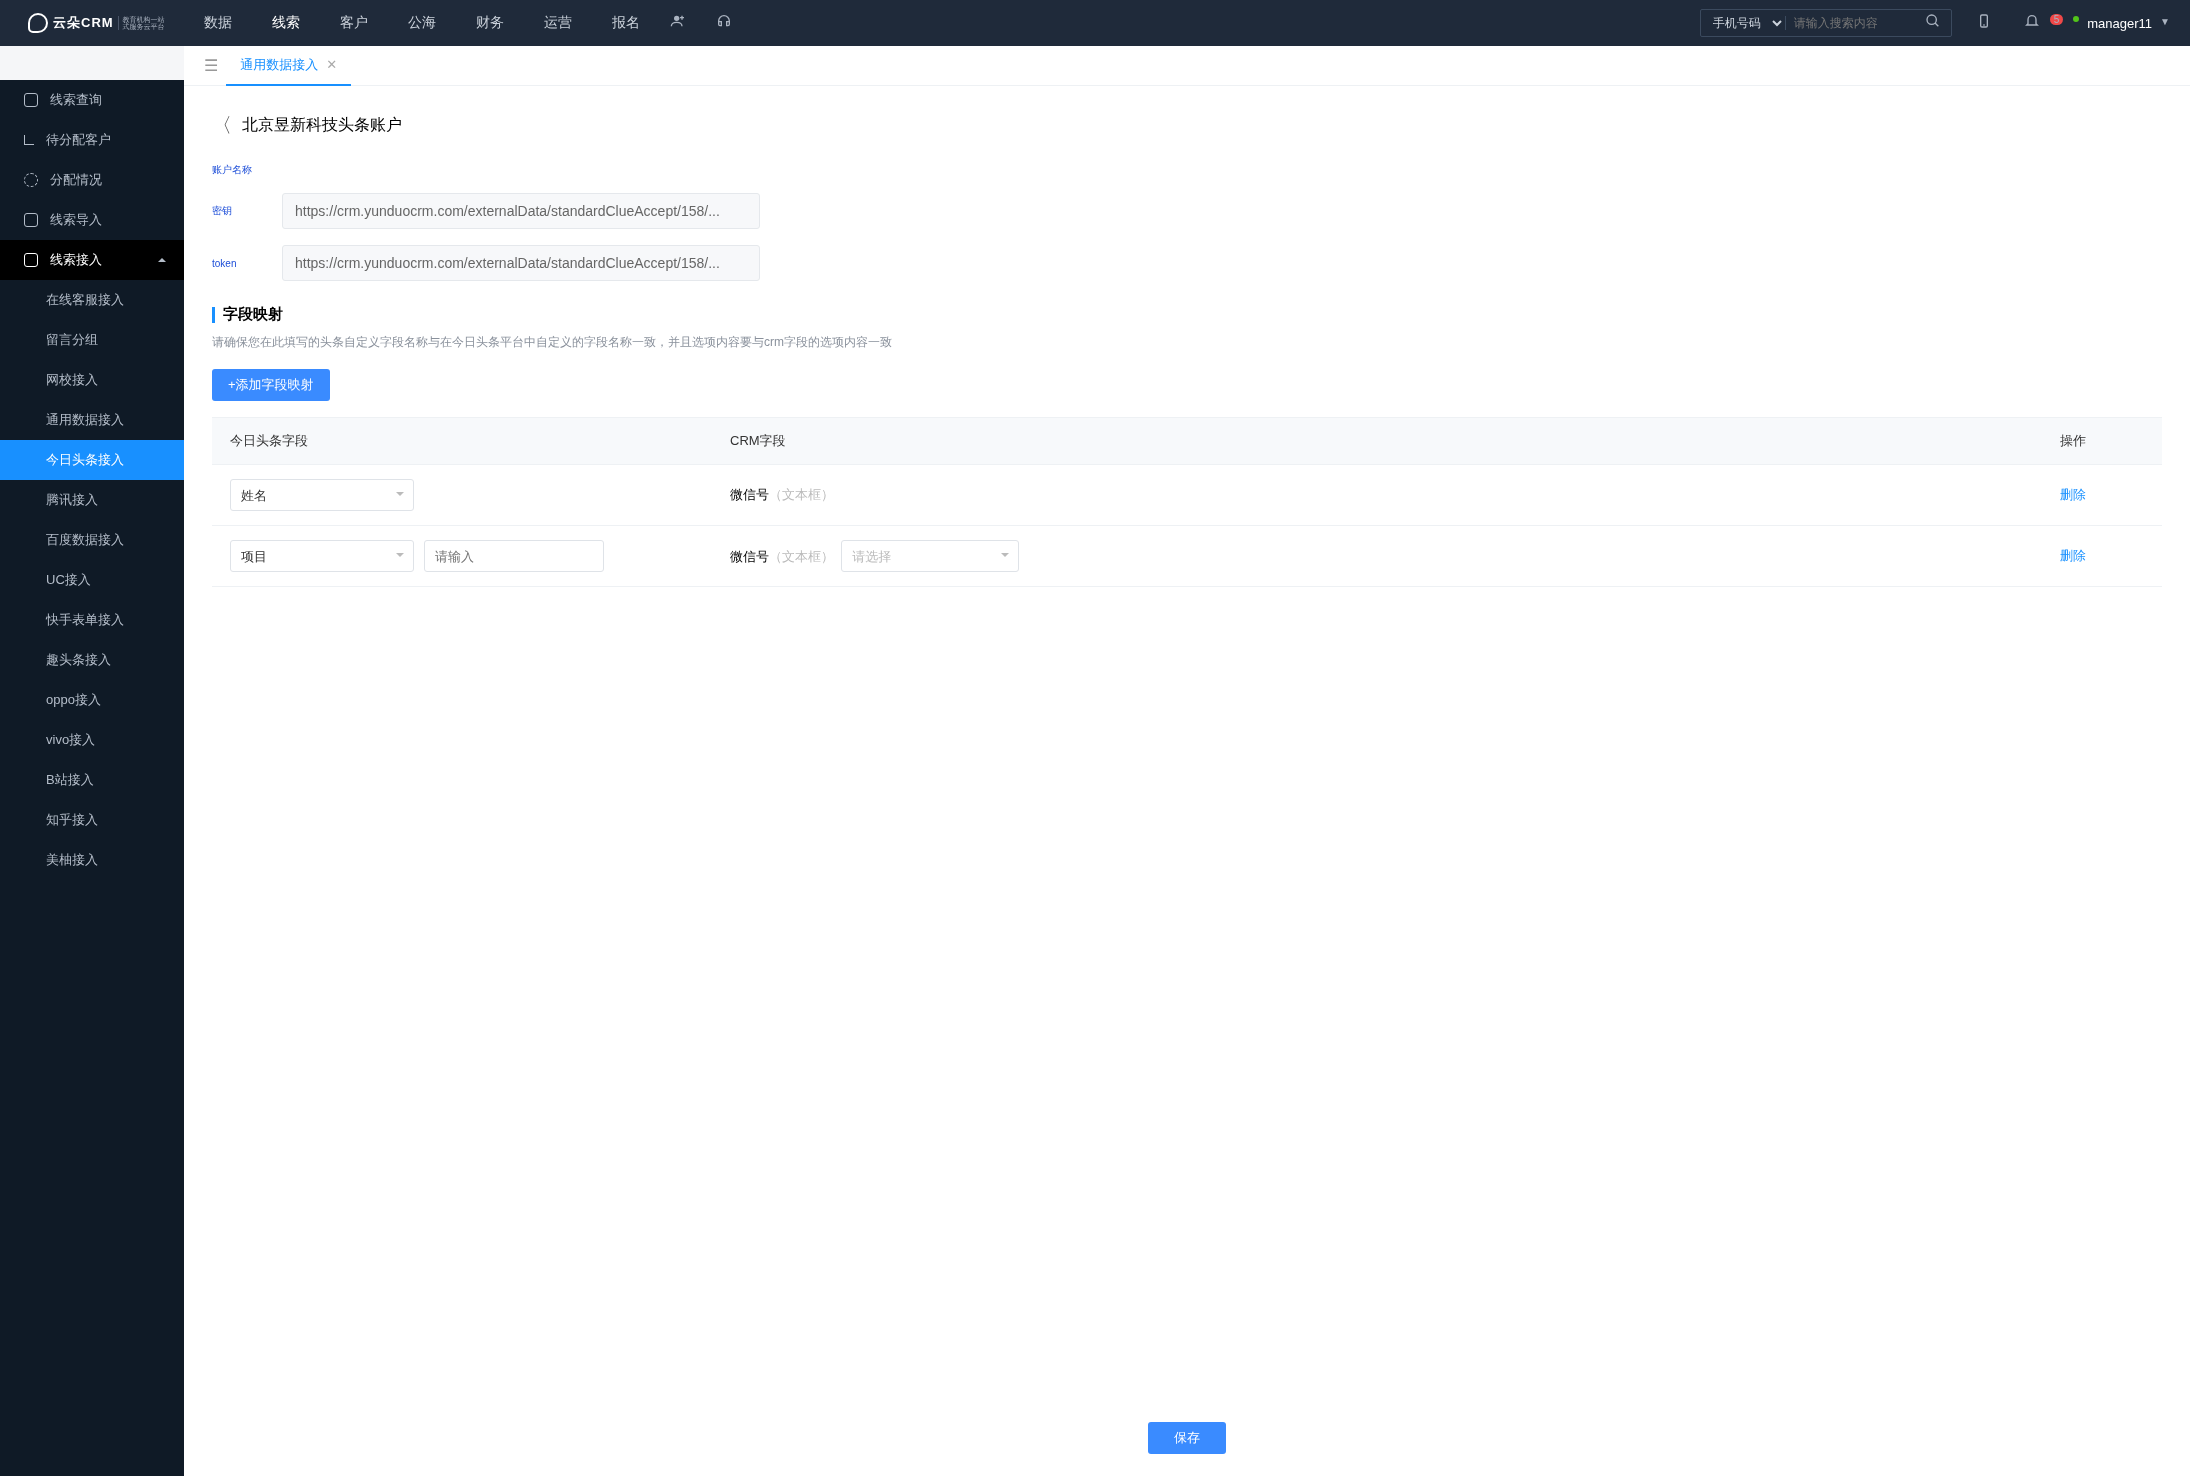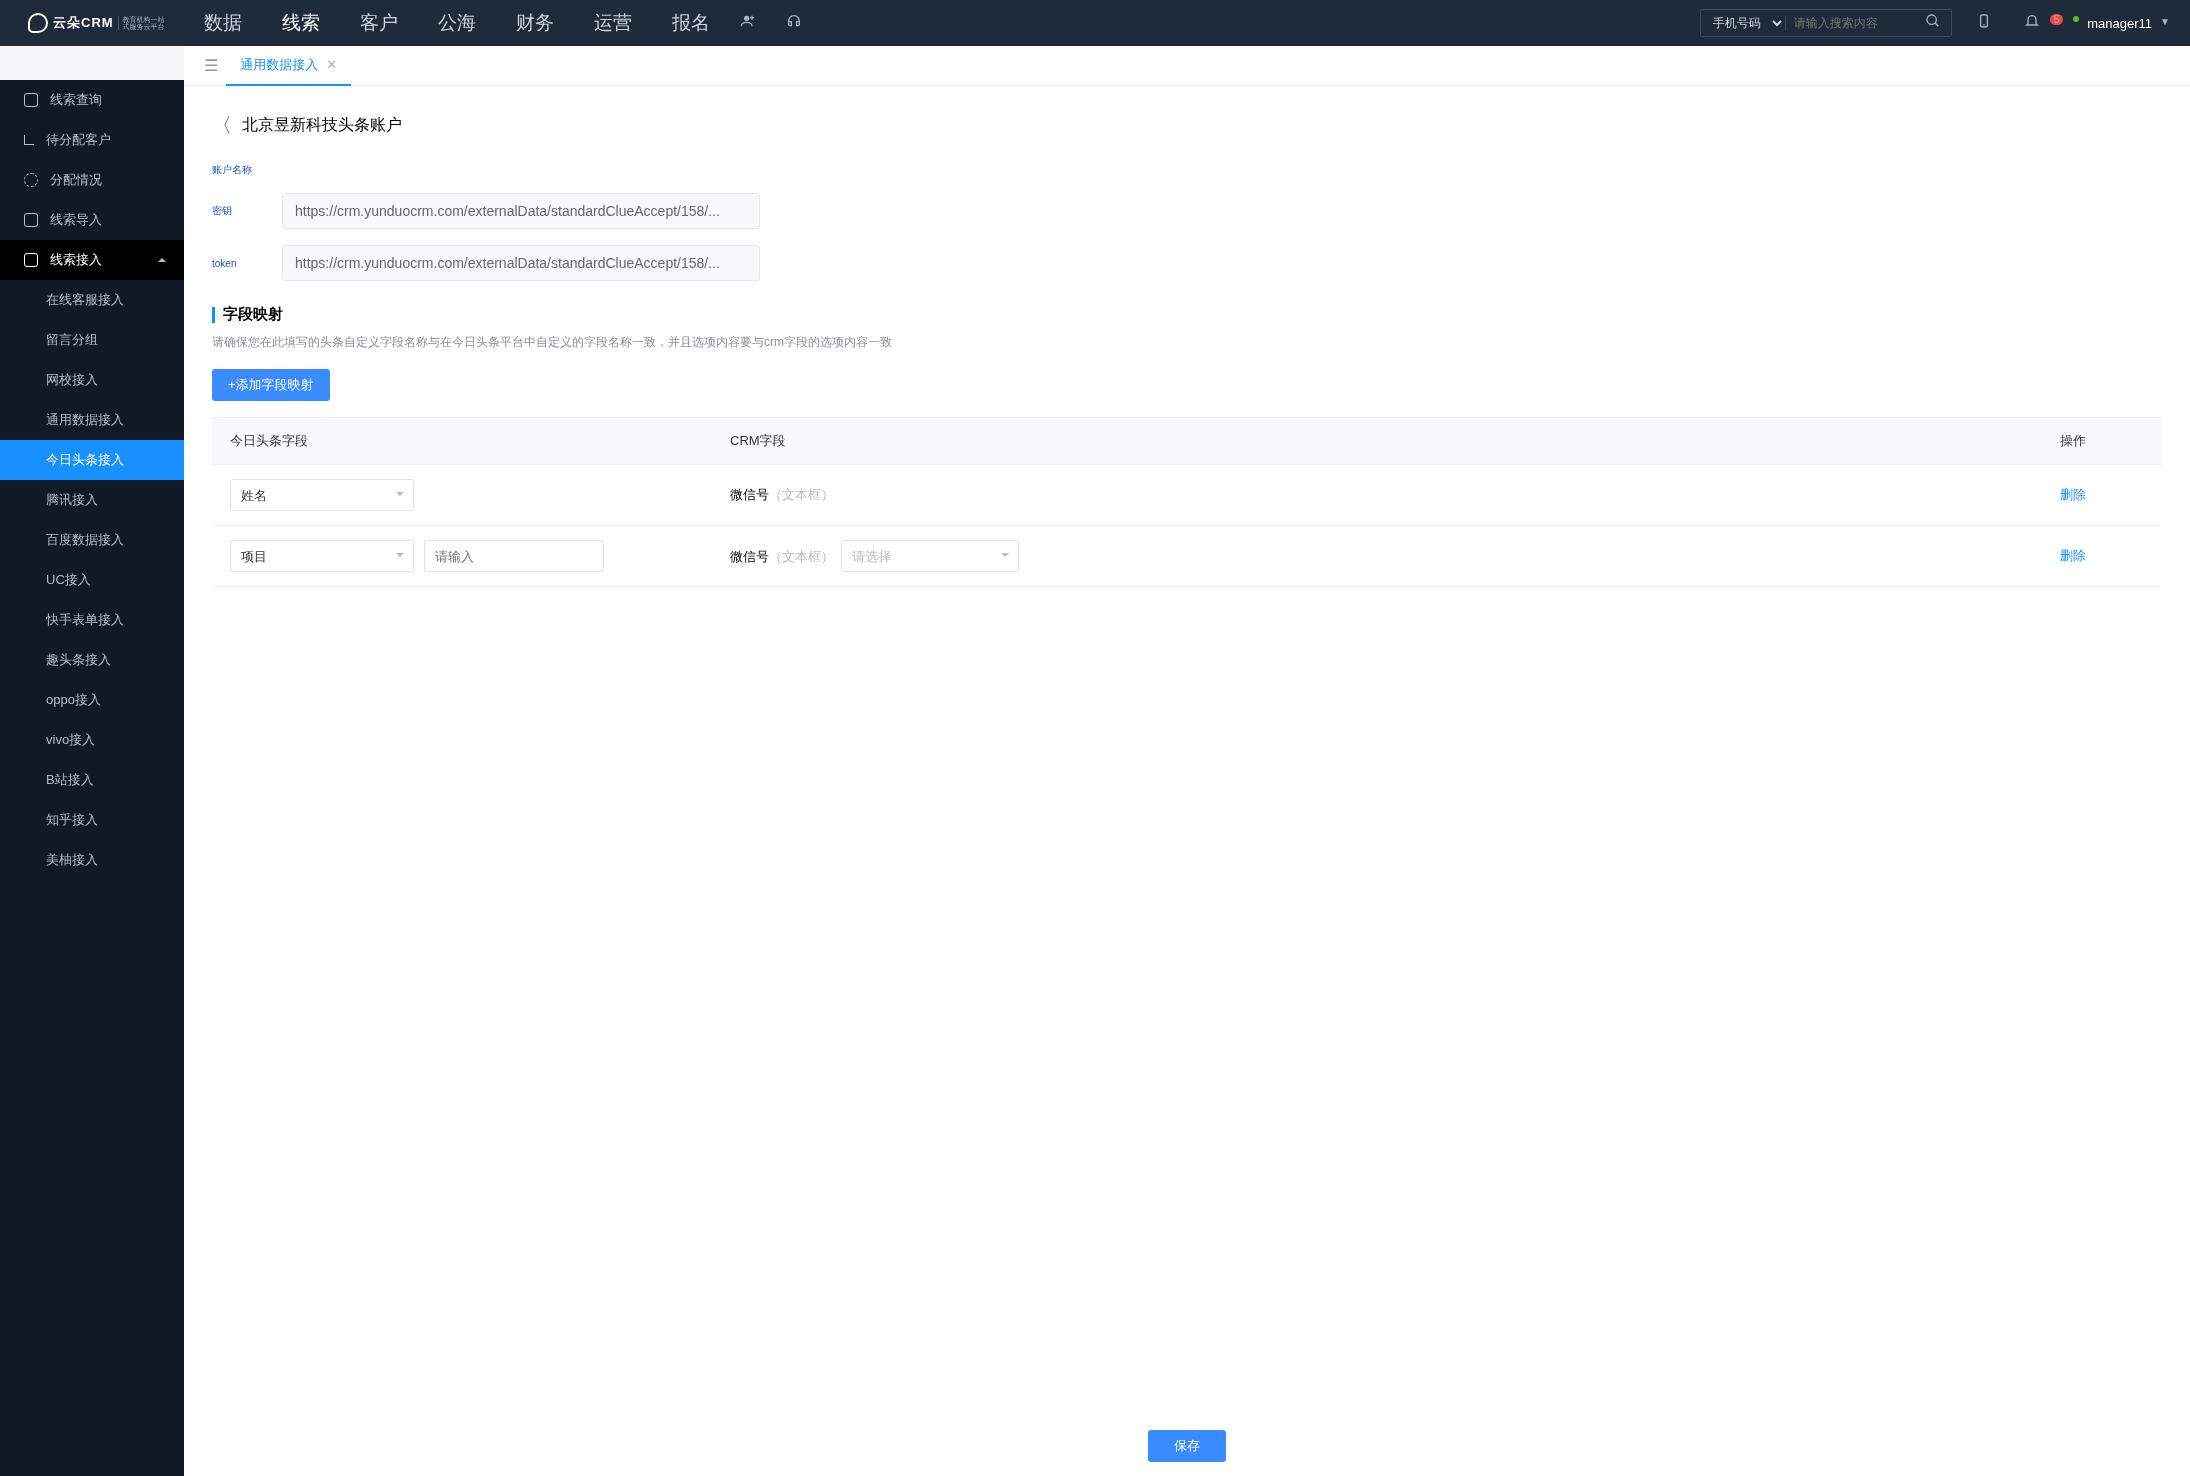--- a/index.html
+++ b/index.html
@@ -5,21 +5,21 @@
 * { margin:0; padding:0; box-sizing:border-box; font-family:-apple-system,BlinkMacSystemFont,"Segoe UI","PingFang SC","Microsoft YaHei",sans-serif; }
 body { background:#f5f6f8; }
 
 
 .hdr { height:46px; background:#1f2a3a; display:flex; align-items:center; color:#fff; }
 .logo { width:184px; padding-left:28px; display:flex; align-items:center; }
 .logo-box { display:flex; align-items:center; gap:5px; }
 .logo-ico { width:20px; height:20px; border:2px solid #fff; border-radius:50% 50% 50% 5px; position:relative; }
 .logo-txt { font-size:13px; font-weight:600; letter-spacing:1px; }
 .logo-sub { font-size:7px; color:#aab3c0; line-height:1; margin-left:4px; border-left:1px solid #4a5568; padding-left:4px; }
-.nav { display:flex; gap:40px; padding:0 20px; font-size:19px; }
+.nav { display:flex; gap:40px; padding:0 20px; font-size:14px; }
 .nav a { color:#ccd3dc; cursor:pointer; }
 .nav a.on { color:#fff; font-weight:500; }
 .hdr-ico { display:flex; gap:30px; align-items:center; margin-left:10px; }
 .hdr-ico span { color:#aab3c0; cursor:pointer; }
 .spacer { flex:1; }
 .search { display:flex; align-items:center; border:1px solid #3b4a5e; border-radius:2px; height:28px; margin-right:24px; }
 .search select { background:transparent; border:none; color:#ccd3dc; font-size:12px; padding:0 8px; outline:none; }
 .search input { background:transparent; border:none; color:#ccd3dc; font-size:12px; width:130px; outline:none; border-left:1px solid #3b4a5e; padding-left:8px; }
 .search .sbtn { padding:0 10px; color:#aab3c0; cursor:pointer; }
 .rico { display:flex; gap:32px; align-items:center; margin-right:20px; }
@@ -70,21 +70,21 @@
 .c2 { flex:1; }
 .c3 { flex:0 0 120px; }
 .trow { display:flex; align-items:center; border-top:1px solid #eef1f4; font-size:13px; }
 .sel { height:32px; border:1px solid #dfe3e8; border-radius:3px; padding:0 28px 0 10px; font-size:13px; outline:none; appearance:none; position:relative; background:#fff; color:#333; }
 .sel-wrap { position:relative; display:inline-block; }
 .sel-wrap::after { content:''; position:absolute; right:10px; top:13px; border:4px solid transparent; border-top-color:#bbb; pointer-events:none; }
 .tin { height:32px; border:1px solid #dfe3e8; border-radius:3px; padding:0 10px; font-size:13px; outline:none; width:180px; margin-left:10px; }
 .muted { color:#bbb; }
 .link { color:#1890ff; cursor:pointer; }
 
-.footer { position:fixed; bottom:14px; left:184px; right:0; display:flex; justify-content:center; }
+.footer { position:fixed; bottom:22px; left:184px; right:0; display:flex; justify-content:center; }
 
 svg { width:16px; height:16px; }
 </style>
 </head>
 <body>
 
 <div class="hdr">
   <div class="logo">
     <div class="logo-box">
       <span class="logo-ico"></span>

